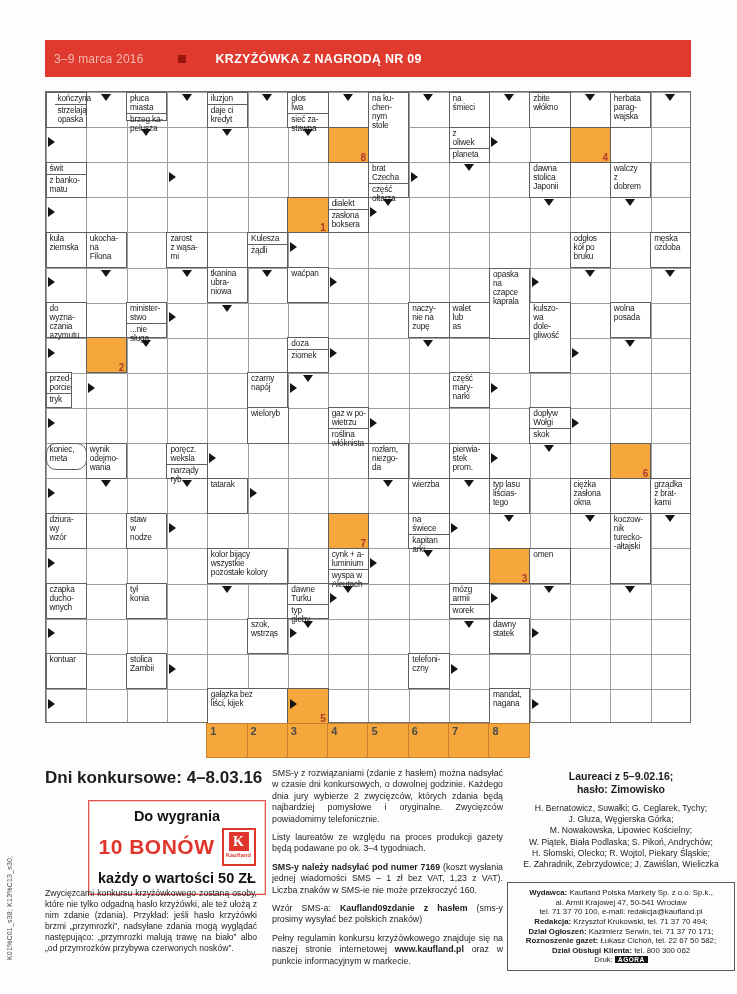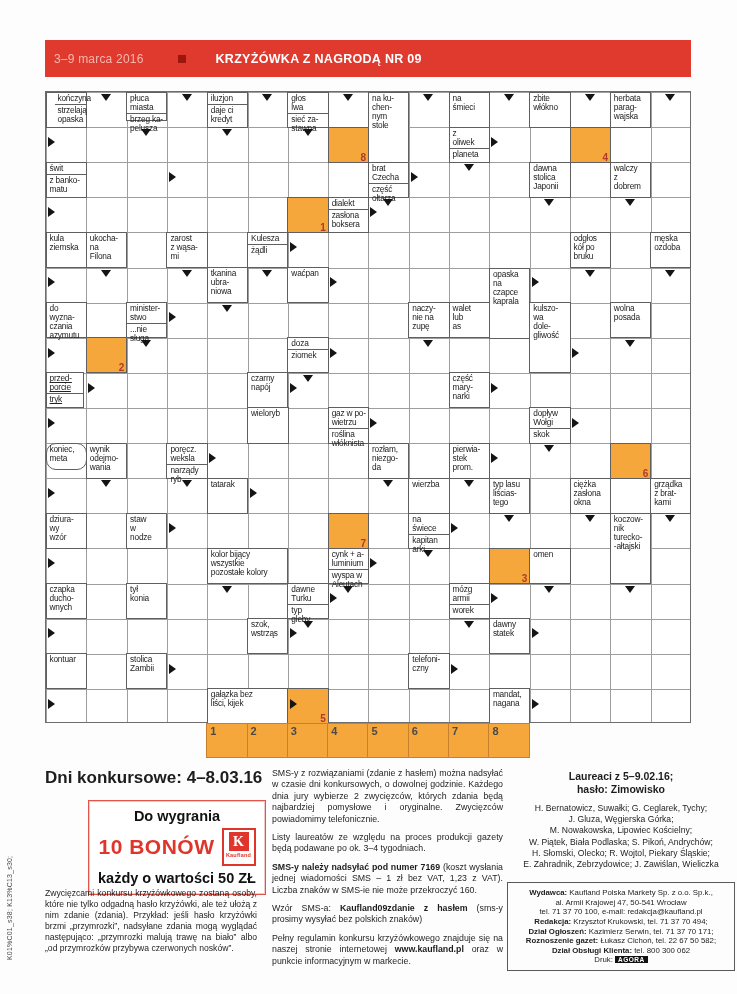--- a/index.html
+++ b/index.html
@@ -196,21 +196,21 @@
 gliwość</div>
     </div>
     <div class="cell clue" style="left: 563.84px; top: 210.16px; width: 41.31px; height: 36.11px;">
       <div class="part">wolna
 posada</div>
     </div>
     <div class="cell clue split" style="left: 241.36px; top: 245.27px; width: 41.31px; height: 36.11px;">
       <div class="part">doza</div>
       <div class="part">ziomek</div>
     </div>
-    <div class="cell clue split" style="left: -0.5px; top: 280.38px; width: 38px; height: 36.11px; text-decoration: underline;">
+    <div class="cell clue split" style="left: -0.5px; top: 280.38px; width: 26px; height: 36.11px;">
       <div class="part">przed-
 porcie</div>
       <div class="part">tryk</div>
     </div>
     <div class="cell clue" style="left: 201.05px; top: 280.38px; width: 41.31px; height: 36.11px;">
       <div class="part">czarny
 napój</div>
     </div>
     <div class="cell clue" style="left: 402.6px; top: 280.38px; width: 41.31px; height: 36.11px;">
       <div class="part">część

